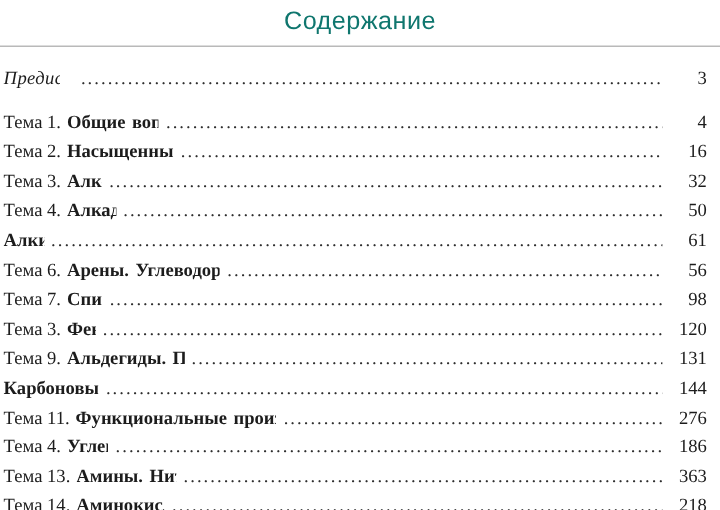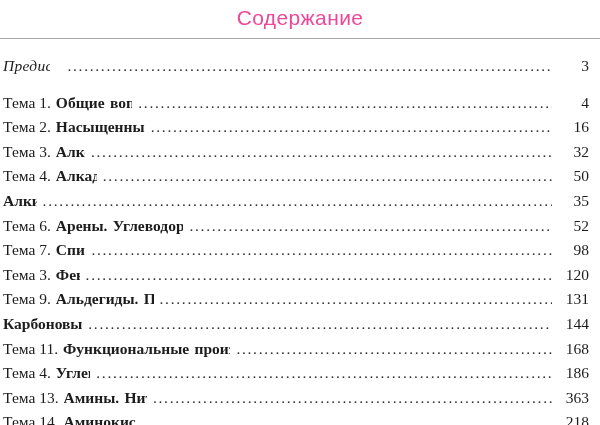--- a/index.html
+++ b/index.html
@@ -12,21 +12,21 @@
     background: #ffffff;
     overflow: hidden;
     font-family: "Liberation Serif", serif;
     color: #1c1c1c;
   }
   .page-heading {
     font-family: "Liberation Sans", sans-serif;
     font-size: 21px;
     font-weight: 400;
     letter-spacing: 0.4px;
-    color: #ec4899;
+    color: #0f766e;
     text-align: center;
     margin: 6px 0 0 0;
     line-height: 23px;
   }
   .heading-rule {
     border: none;
     border-top: 1px solid #a8a8a8;
     margin: 9px 0 0 0;
   }
   .toc {
@@ -118,28 +118,28 @@
   <div class="toc-row">
     <span class="prefix">Тема 4.</span>
     <span class="entry-title title-bold">Алкадиены</span>
     <span class="dots">................................................................................................................................................................</span>
     <span class="page-num">50</span>
   </div>
 
   <div class="toc-row">
     <span class="entry-title title-bold">Алкины</span>
     <span class="dots">................................................................................................................................................................</span>
-    <span class="page-num">35</span>
+    <span class="page-num">61</span>
   </div>
 
   <div class="toc-row">
     <span class="prefix">Тема 6.</span>
     <span class="entry-title title-bold">Арены. Углеводороды (обобщение тем 1—6)</span>
     <span class="dots">................................................................................................................................................................</span>
-    <span class="page-num">52</span>
+    <span class="page-num">56</span>
   </div>
 
   <div class="toc-row">
     <span class="prefix">Тема 7.</span>
     <span class="entry-title title-bold">Спирты</span>
     <span class="dots">................................................................................................................................................................</span>
     <span class="page-num">98</span>
   </div>
 
   <div class="toc-row">
@@ -159,21 +159,21 @@
   <div class="toc-row">
     <span class="entry-title title-bold">Карбоновые кислоты</span>
     <span class="dots">................................................................................................................................................................</span>
     <span class="page-num">144</span>
   </div>
 
   <div class="toc-row">
     <span class="prefix">Тема 11.</span>
     <span class="entry-title title-bold">Функциональные производные карбоновых кислот. Жиры. Мыла</span>
     <span class="dots">................................................................................................................................................................</span>
-    <span class="page-num">168</span>
+    <span class="page-num">276</span>
   </div>
 
   <div class="toc-row">
     <span class="prefix">Тема 4.</span>
     <span class="entry-title title-bold">Углеводы</span>
     <span class="dots">................................................................................................................................................................</span>
     <span class="page-num">186</span>
   </div>
 
   <div class="toc-row">

